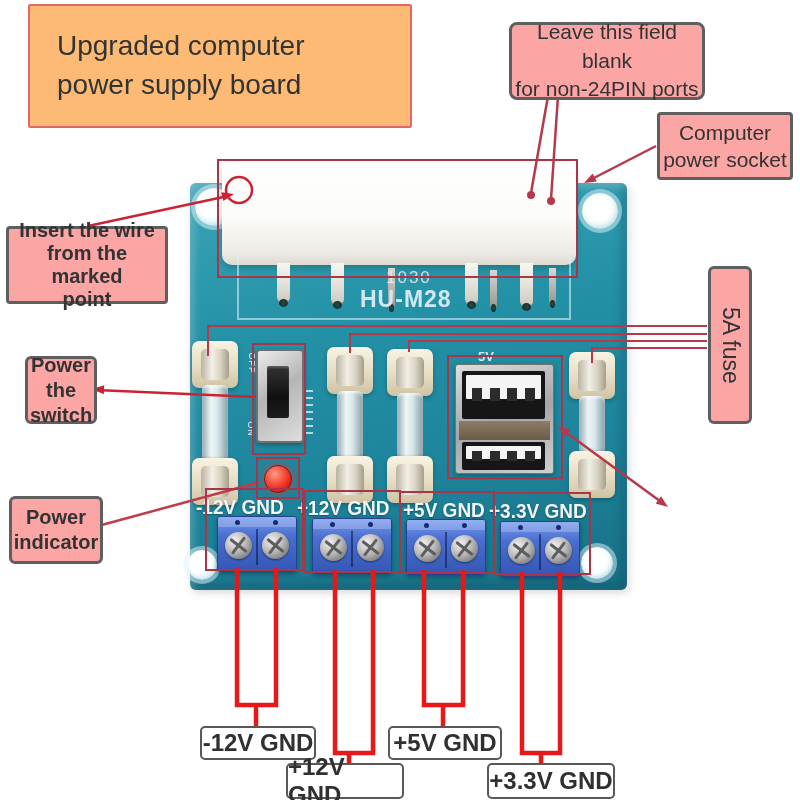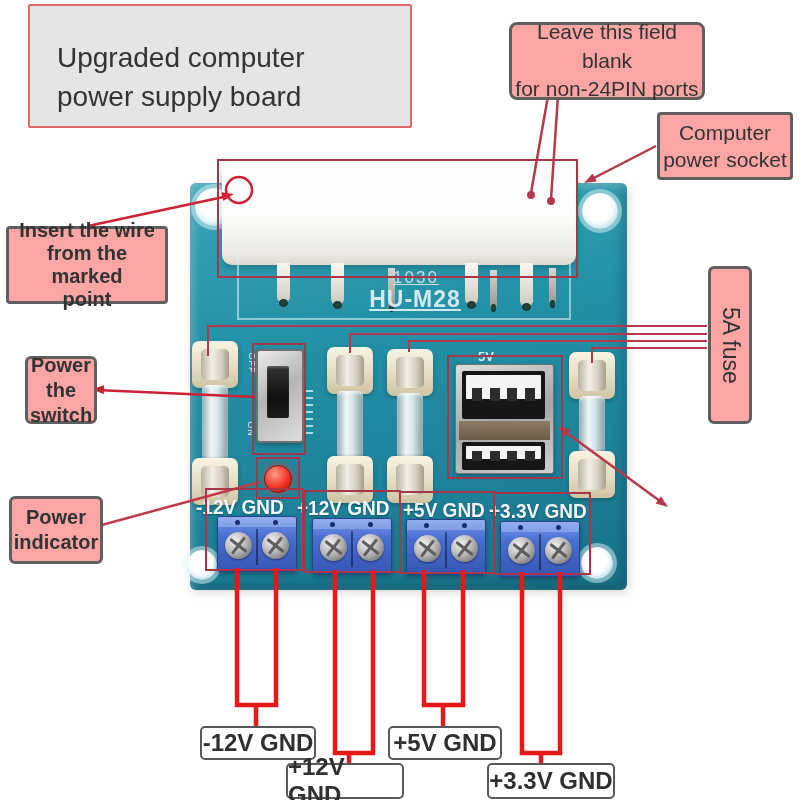--- a/index.html
+++ b/index.html
@@ -17,21 +17,21 @@
         box-shadow:0 0 0 4px rgba(225,246,252,.5);}
   .connector{position:absolute;left:222px;top:163px;width:354px;height:102px;border-radius:6px 6px 10px 10px;
         background:linear-gradient(180deg,#ffffff 0%,#fbfbf9 55%,#eceae4 88%,#dcd9d0 100%);
         box-shadow:0 3px 6px rgba(0,30,40,.25);}
   .pin{position:absolute;background:linear-gradient(180deg,#f7f6f0,#dcdacf 70%,#c9c6ba);border-radius:0 0 6px 6px;}
   .pin::after{content:"";position:absolute;left:15%;bottom:-4px;width:70%;height:8px;border-radius:50%;background:#274; 
         background:radial-gradient(circle,#2c4b42,#12231f);}
   .pin.metal{background:linear-gradient(180deg,#d8d8d2,#97978e);}
   .silkbox{position:absolute;left:237px;top:252px;width:330px;height:66px;
         border:2px solid rgba(212,240,246,.6);border-top:none;}
-  .silk{position:absolute;text-align:center;color:#d9ebf2;text-decoration:underline;}
+  .silk{position:absolute;text-align:left;color:#d9ebf2;}
   .code{left:386px;top:268px;width:60px;font-size:17px;letter-spacing:2px;color:rgba(242,231,236,.85);}
   .model{left:360px;top:286px;width:110px;font-size:23px;font-weight:bold;letter-spacing:1px;color:#d2e8f0;}
 
   
   .fuse{position:absolute;width:46px;}
   .clip{position:absolute;left:0;width:46px;height:47px;border-radius:7px;
         background:linear-gradient(180deg,#f8f3e3,#e6dcc2 55%,#cfc3a4);box-shadow:0 2px 4px rgba(0,30,40,.3);}
   .clip .cap{position:absolute;left:9px;top:8px;width:28px;height:31px;border-radius:5px;
         background:linear-gradient(90deg,#b9b3a2,#f2efe6 40%,#d8d2c2 70%,#a59e8c);}
   .glass{position:absolute;left:10px;width:26px;border-radius:5px;
@@ -73,22 +73,22 @@
         background:radial-gradient(circle at 36% 32%,#f2f2f2,#b9b9b9 45%,#7e7e7e 80%);
         box-shadow:0 1px 2px rgba(0,10,30,.5);}
   .screw::before,.screw::after{content:"";position:absolute;left:12px;top:3px;width:3px;height:21px;background:#5e5e5e;border-radius:2px;}
   .screw::before{transform:rotate(38deg);} .screw::after{transform:rotate(-52deg);}
   .rail{position:absolute;font-size:20px;font-weight:bold;color:#f3f7f9;text-shadow:0 1px 2px rgba(0,30,45,.45);
         transform:scaleX(.95);transform-origin:left;white-space:nowrap;letter-spacing:0px;}
 
   
   .callout{position:absolute;background:#fca5a5;border:3px solid #5f5f5f;display:flex;align-items:center;justify-content:center;
         text-align:center;white-space:pre-line;color:#333;z-index:10;}
-  .title-box{position:absolute;left:28px;top:4px;width:384px;height:124px;background:#e5e5e5;border:2.5px solid #e26868;
-        border-radius:2px;font-size:28px;line-height:1.4;color:#333;padding:32px 0 0 27px;box-sizing:border-box;
+  .title-box{position:absolute;left:28px;top:4px;width:384px;height:124px;background:#fdba74;border:2.5px solid #e26868;
+        border-radius:2px;font-size:28px;line-height:1.4;color:#333;padding:20px 0 0 27px;box-sizing:border-box;
         white-space:pre-line;z-index:10;}
   .v-text{writing-mode:vertical-rl;}
 
   
   .wirebox{position:absolute;background:#fff;border:2.5px solid #585858;border-radius:5px;display:flex;align-items:center;
         justify-content:center;font-size:24px;font-weight:bold;color:#303030;z-index:10;}
 
   svg.overlay{position:absolute;left:0;top:0;z-index:5;}
 </style>
 </head>

